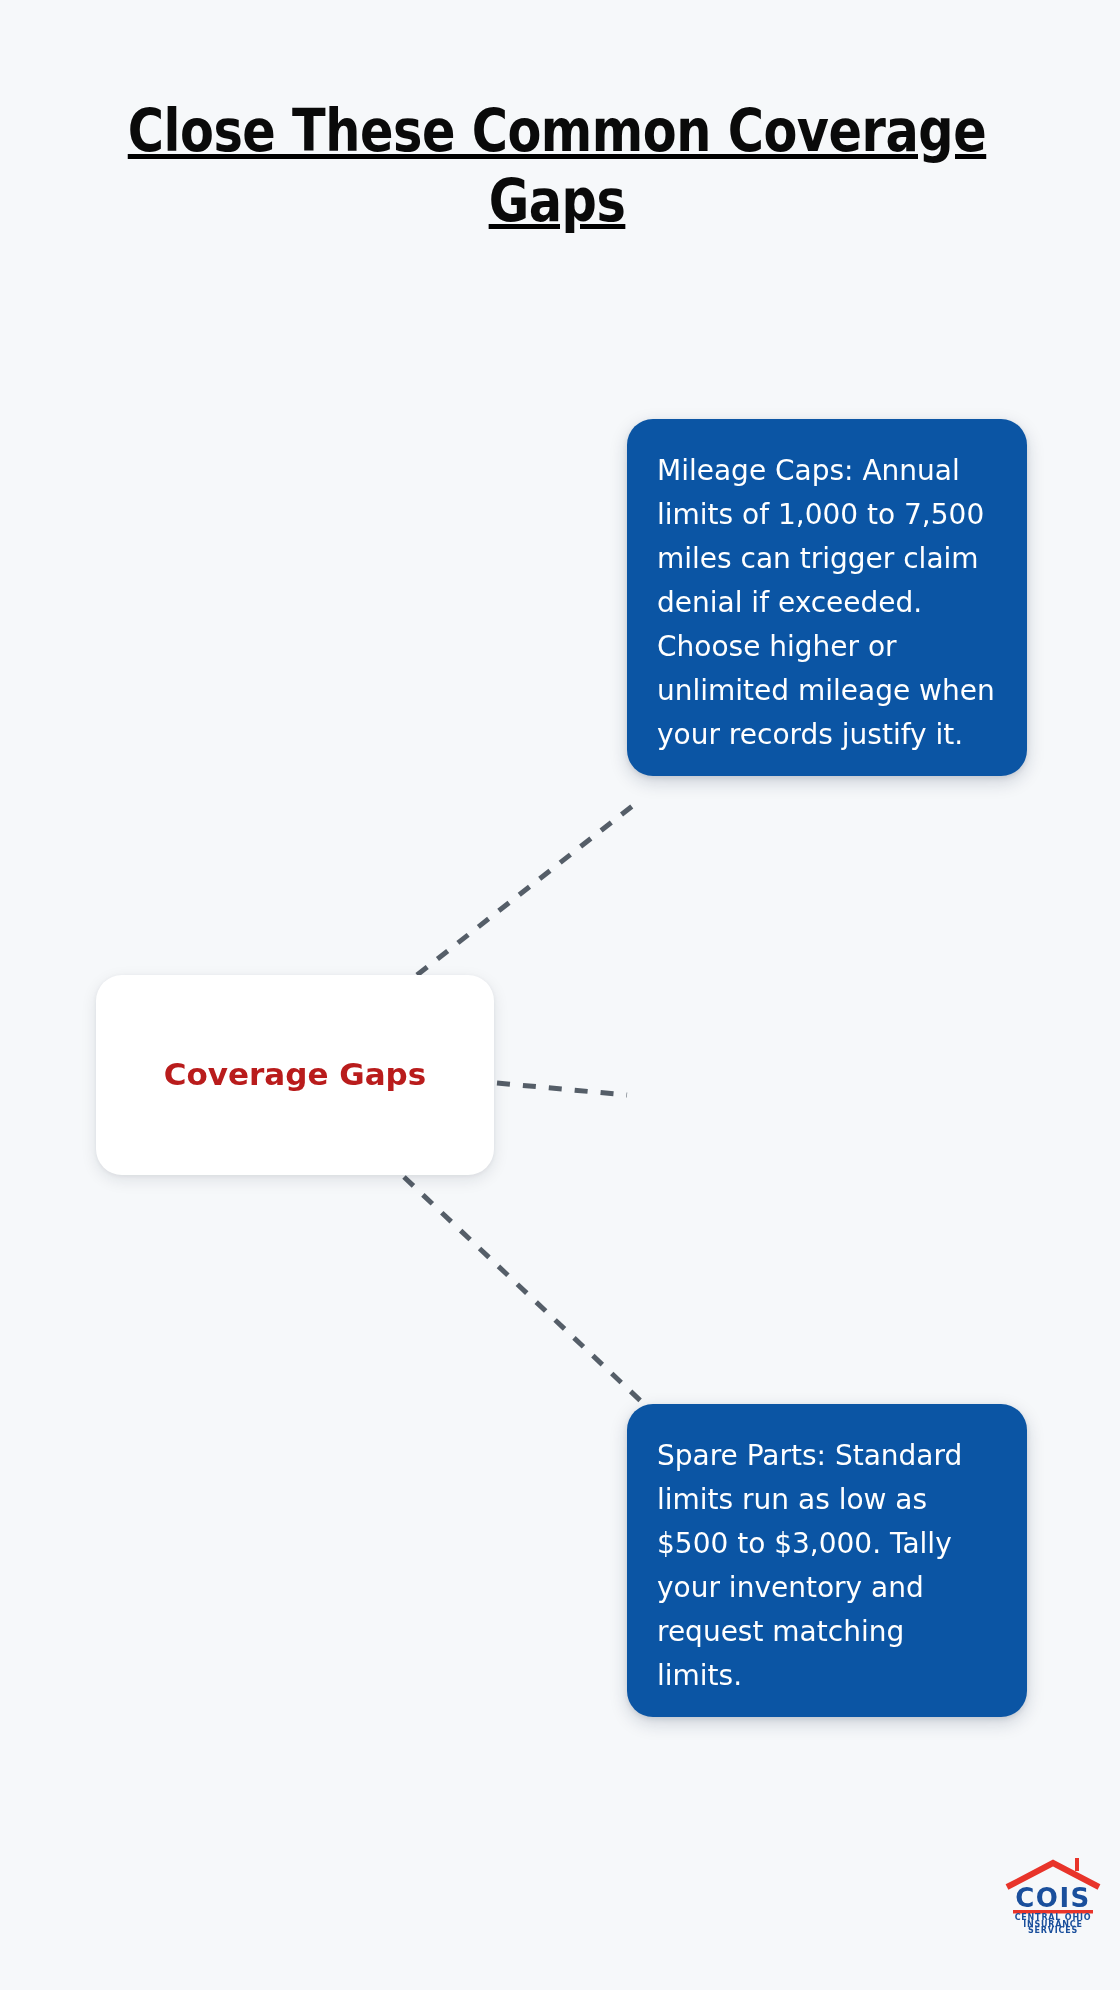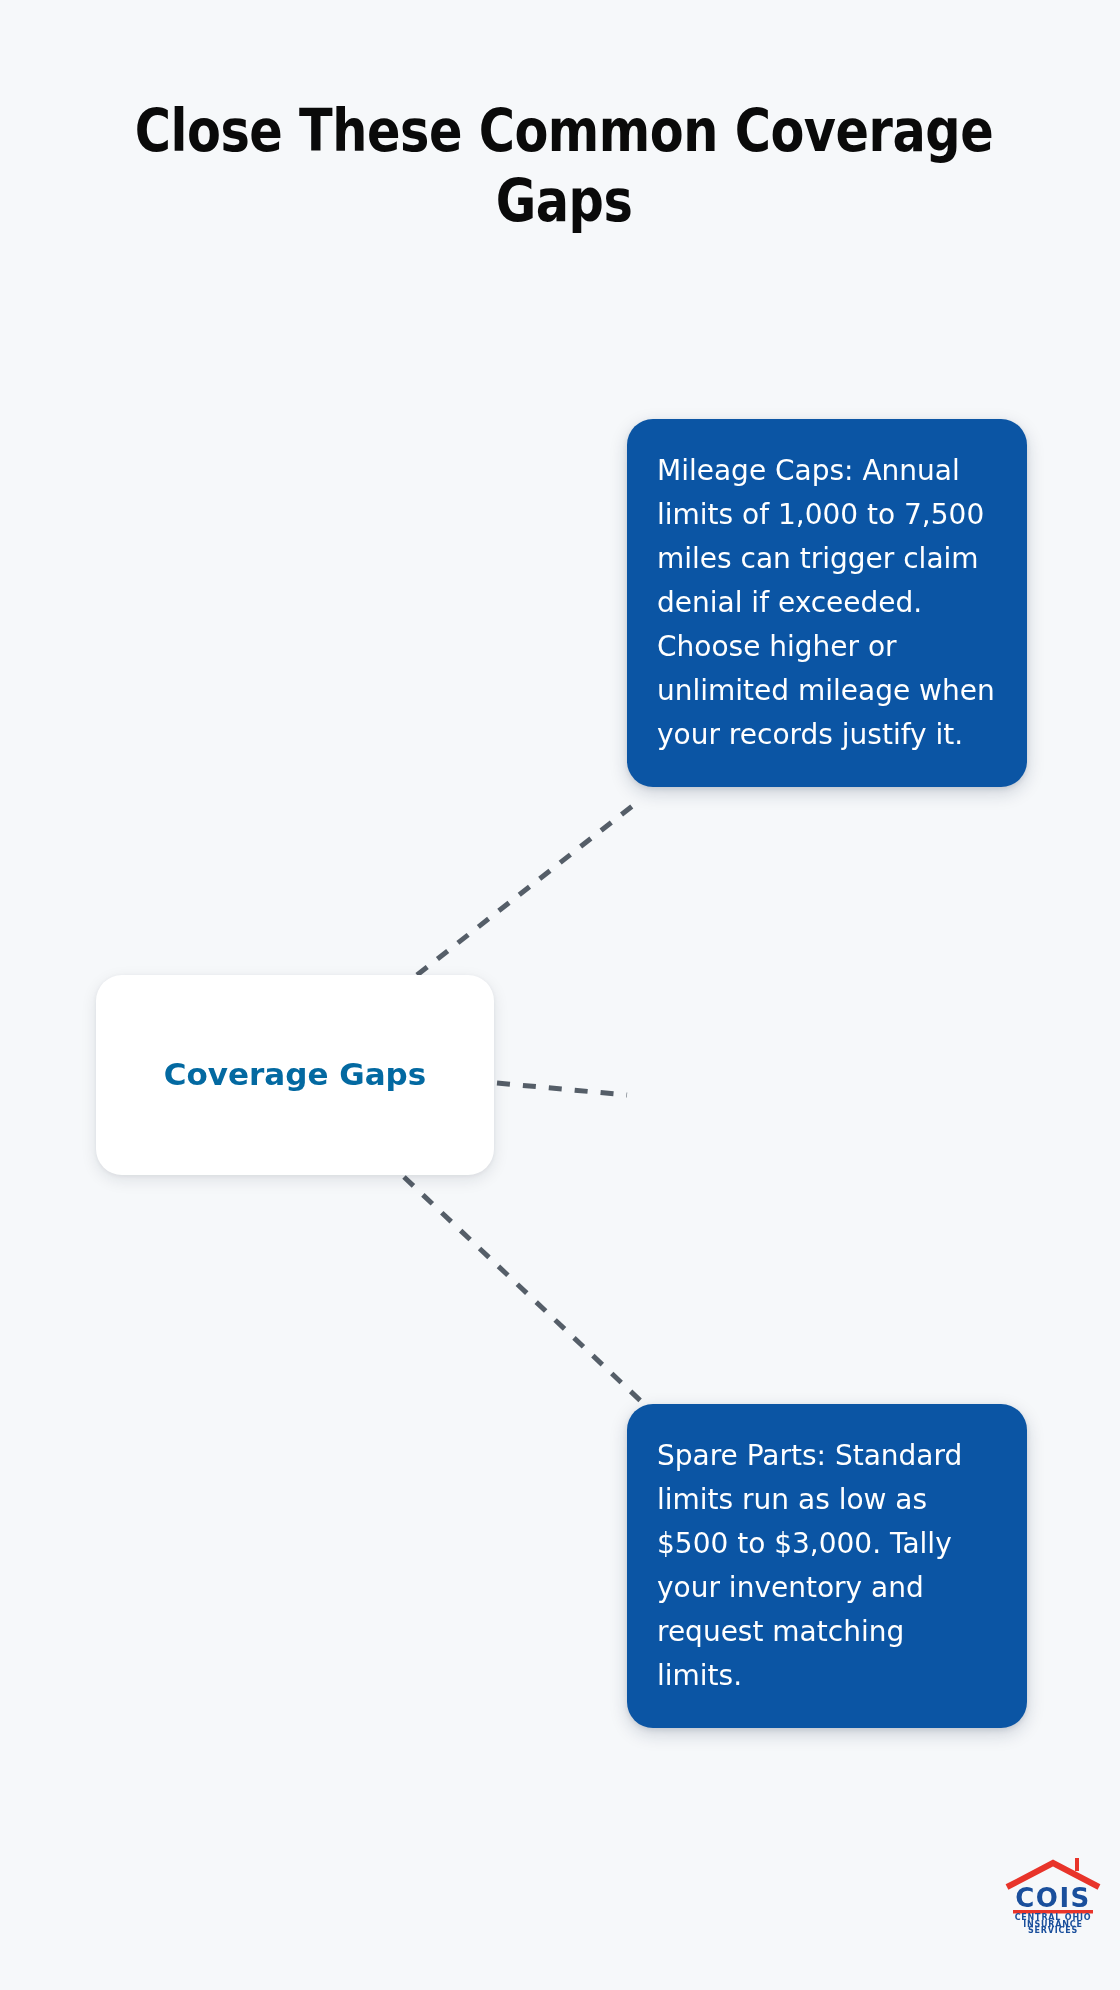--- a/index.html
+++ b/index.html
@@ -12,23 +12,24 @@
     background: #f6f8fa;
     font-family: "Liberation Sans", sans-serif;
     overflow: hidden;
     position: relative;
   }
 
   
   .title-block {
     position: absolute;
     top: 96px;
-    left: 60px;
+    left: 53px;
     width: 1008px;
     text-align: center;
+    text-decoration: underline;
   }
   .title-block h1 {
     margin: 0;
     font-family: "DejaVu Sans Condensed", "Liberation Sans Narrow", "Liberation Sans", sans-serif;
     font-size: 59px;
     line-height: 70px;
     font-weight: 700;
     letter-spacing: -0.5px;
     color: #0a0a0a;
     transform: scaleX(0.93);
@@ -65,35 +66,35 @@
     display: flex;
     align-items: center;
     justify-content: center;
     box-sizing: border-box;
     padding: 0 24px;
   }
   .center-node-label {
     font-family: "DejaVu Sans", "Liberation Sans", sans-serif;
     font-size: 31px;
     font-weight: 700;
-    color: #0369a1;
+    color: #b91c1c;
     text-align: center;
     line-height: 1.2;
   }
 
   
   .branch-card {
     position: absolute;
     left: 627px;
     width: 400px;
     background: #0b55a4;
     border-radius: 26px;
     box-shadow: 0 6px 18px rgba(15,35,65,0.18), 0 2px 5px rgba(15,35,65,0.10);
     box-sizing: border-box;
-    padding: 30px 30px 30px 30px;
+    padding: 30px 30px 19px 30px;
   }
   .branch-card p {
     margin: 0;
     font-family: "DejaVu Sans", "Liberation Sans", sans-serif;
     font-size: 28px;
     line-height: 44px;
     color: #ffffff;
     font-weight: 400;
   }
   #branch-0 { top: 419px; }

